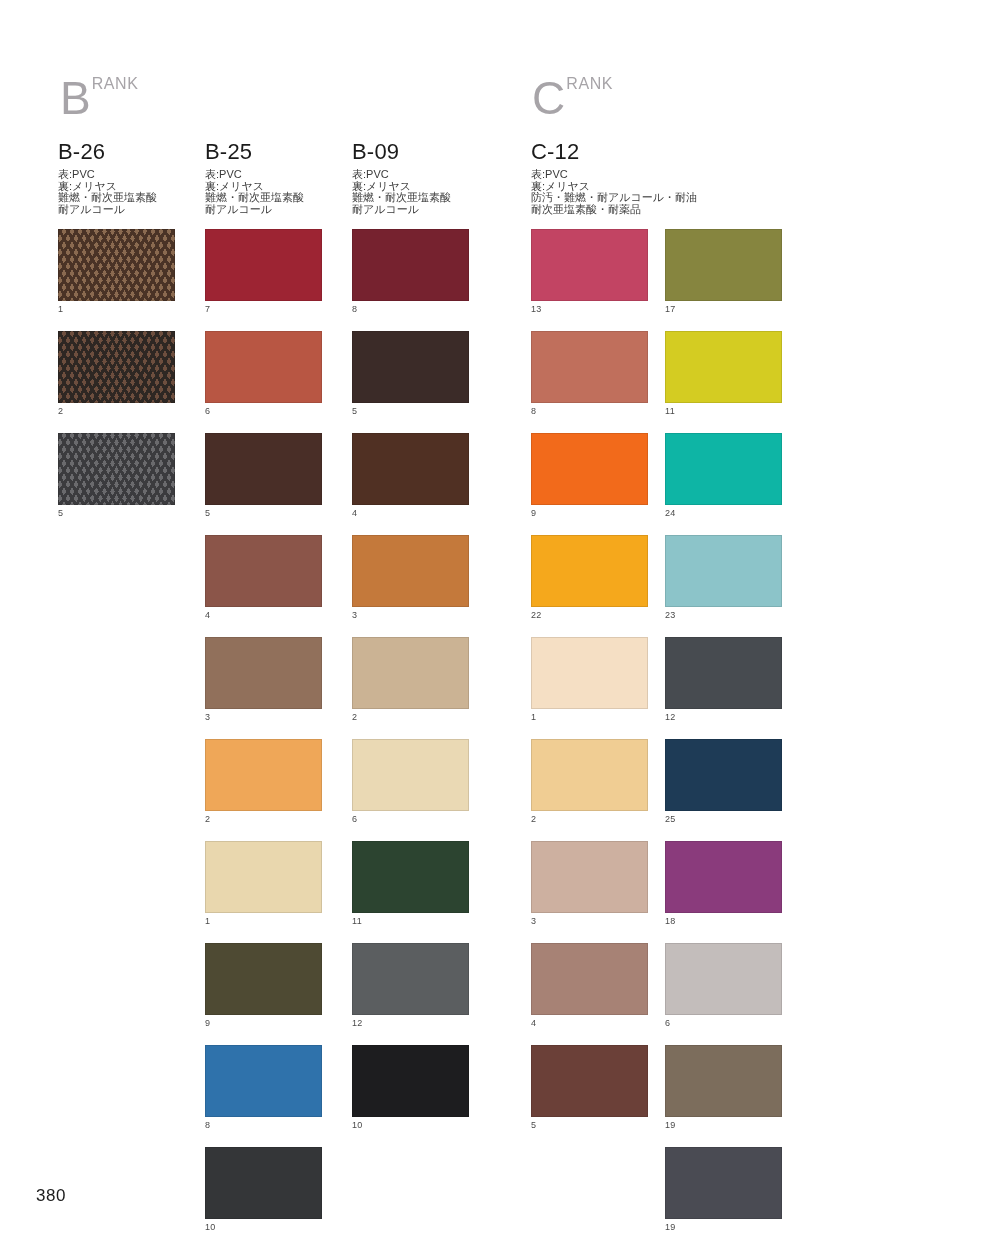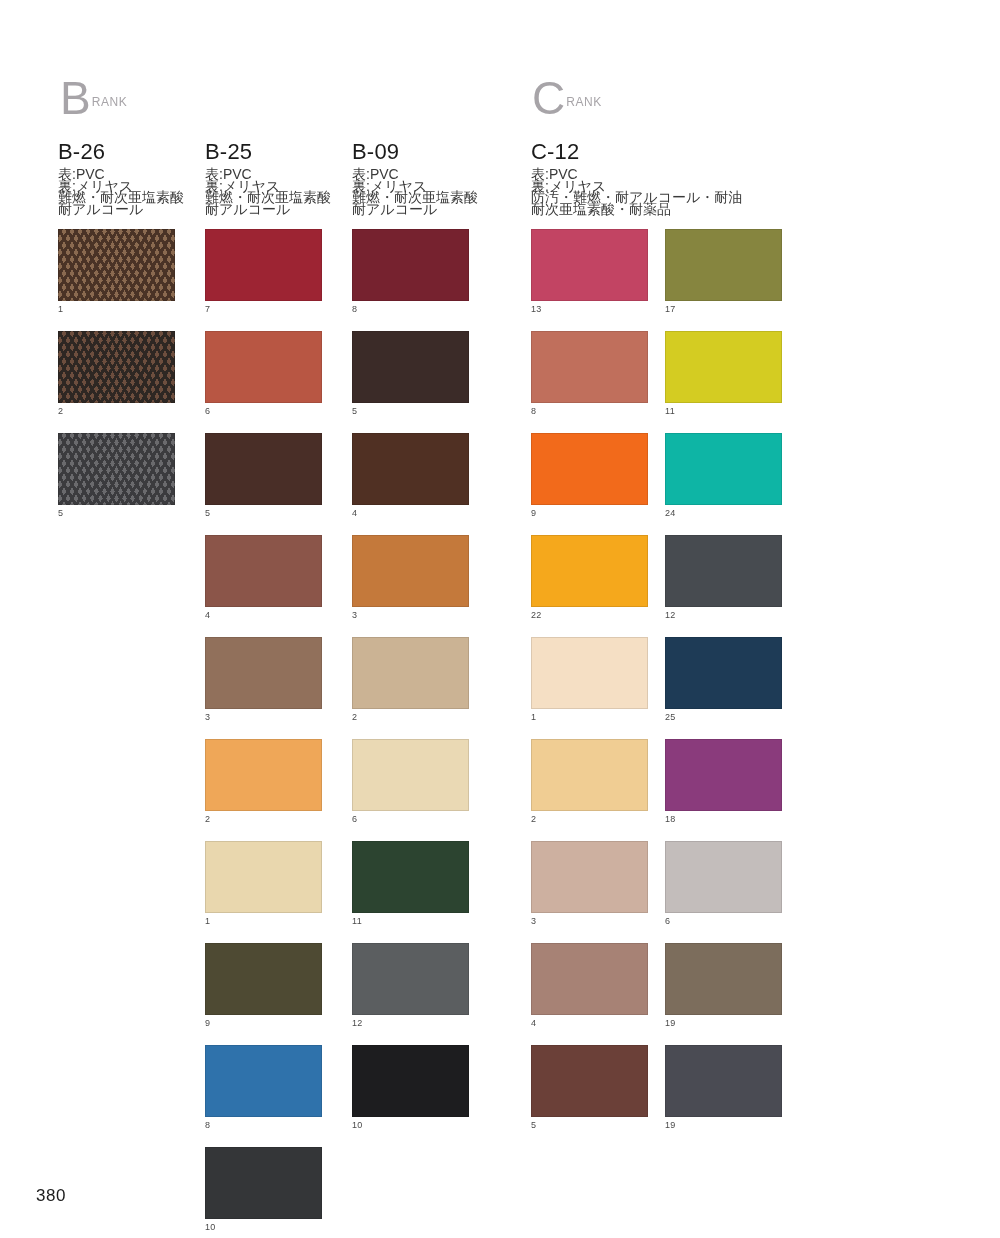--- a/index.html
+++ b/index.html
@@ -14,33 +14,33 @@
   .page{position:absolute;left:0;top:0;width:1000px;height:1238px;}
 
   
   .rank{position:absolute;display:flex;align-items:flex-start;}
   .rank-letter{
     font-size:46px;line-height:40px;font-weight:300;
     color:#a7a4a8;letter-spacing:0;
     font-family:"Liberation Sans",sans-serif;
   }
   .rank-sup{
-    font-size:12px;line-height:12px;color:#a7a4a8;
-    margin-top:18px;margin-left:1px;letter-spacing:.6px;
+    font-size:16px;line-height:12px;color:#a7a4a8;
+    margin-top:0;margin-left:1px;letter-spacing:.6px;
   }
   #rank-b{left:60px;top:78px;}
   #rank-c{left:532px;top:78px;}
 
   
   .group{position:absolute;top:140px;}
   .group-code{
     font-size:22px;line-height:24px;font-weight:400;color:#1b1b1b;
     letter-spacing:0.2px;margin:0 0 5px 0;
   }
-  .group-specs{font-size:14px;line-height:11.6px;color:#3a3a3a;}
+  .group-specs{font-size:11px;line-height:11.6px;color:#3a3a3a;}
   .group-specs div{white-space:nowrap;}
 
   #group-b26{left:58px;}
   #group-b25{left:205px;}
   #group-b09{left:352px;}
   #group-c12{left:531px;}
 
   
   .col{position:absolute;top:229px;width:118px;}
   #col-b26{left:58px;}
@@ -295,20 +295,24 @@
       </div>
       <div class="sw">
         <div class="chip tex-fabric" style="background: rgb(212, 204, 34);"></div>
         <div class="sw-label">11</div>
       </div>
       <div class="sw">
         <div class="chip tex-fabric" style="background: rgb(14, 181, 165);"></div>
         <div class="sw-label">24</div>
       </div>
       <div class="sw">
+        <div class="chip tex-fabric" style="background: rgb(140, 196, 201);"></div>
+        <div class="sw-label">23</div>
+      </div>
+      <div class="sw">
         <div class="chip tex-fabric" style="background: rgb(71, 75, 80);"></div>
         <div class="sw-label">12</div>
       </div>
       <div class="sw">
         <div class="chip tex-fabric" style="background: rgb(30, 59, 86);"></div>
         <div class="sw-label">25</div>
       </div>
       <div class="sw">
         <div class="chip tex-fabric" style="background: rgb(138, 59, 124);"></div>
         <div class="sw-label">18</div>

